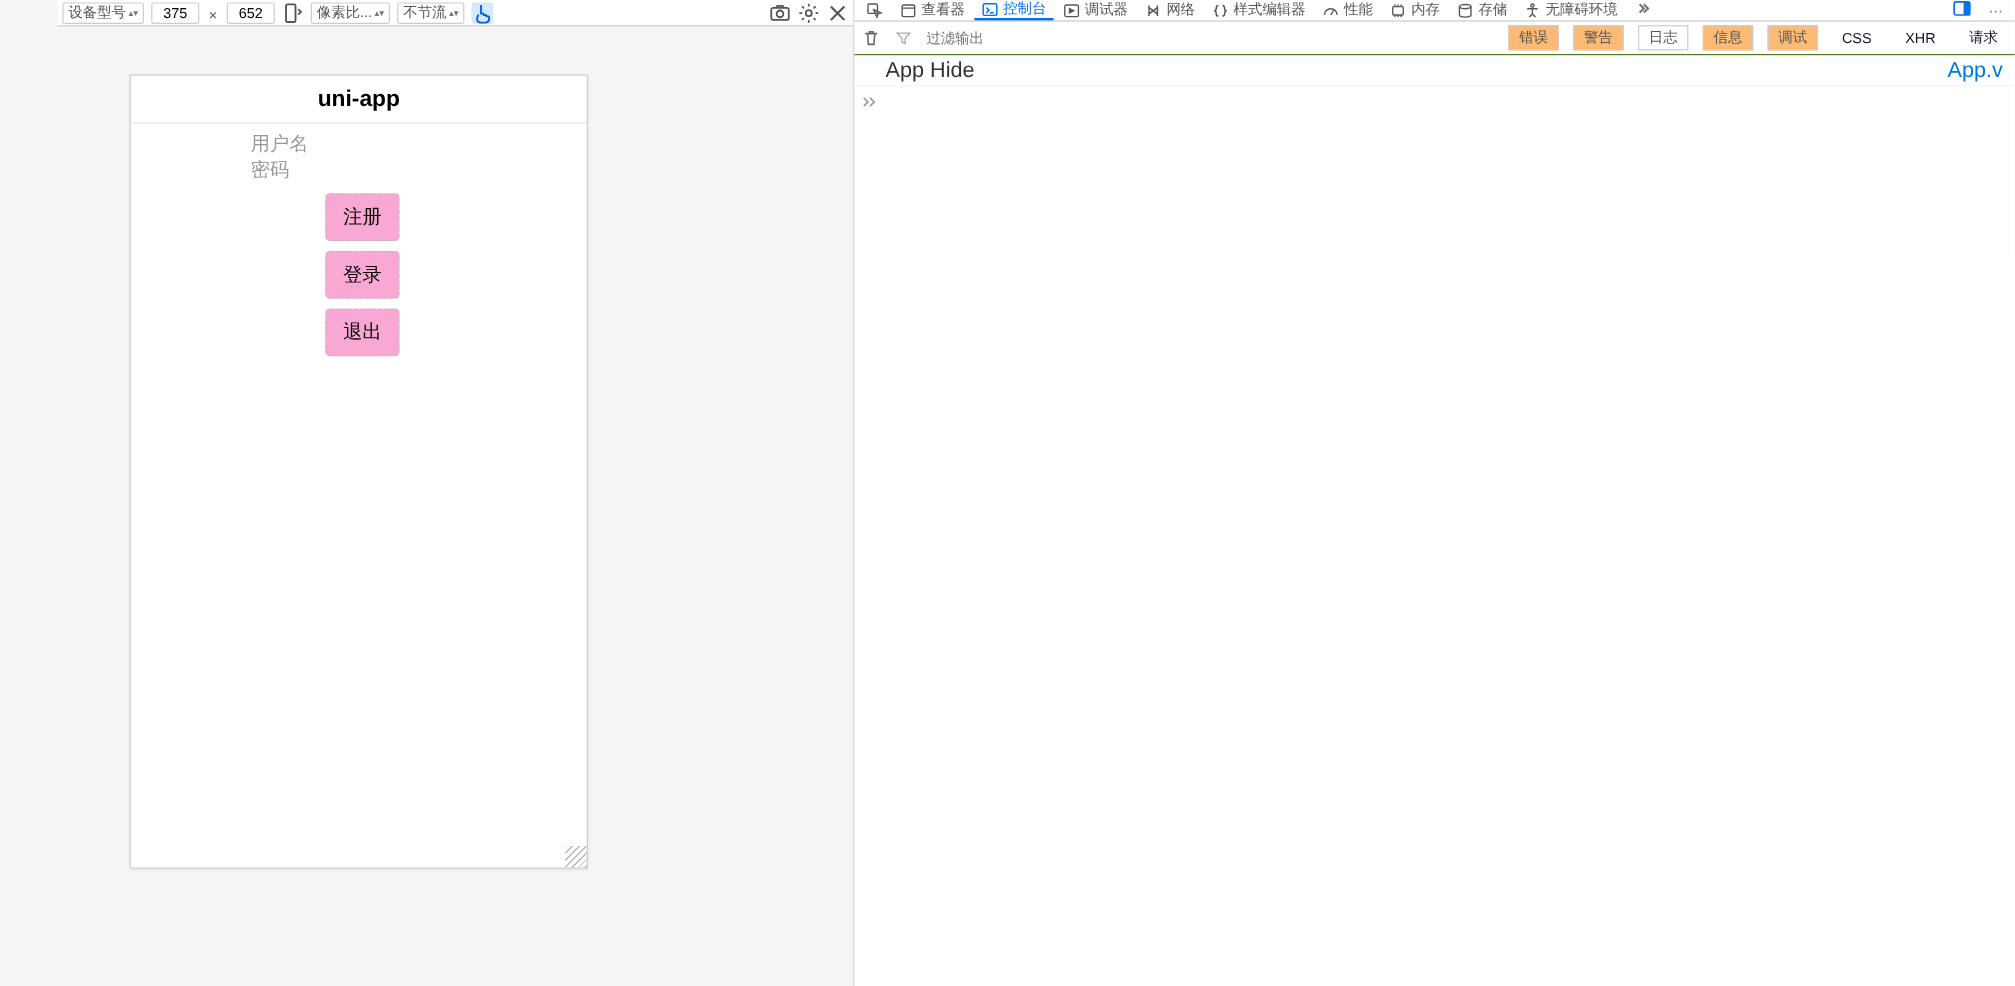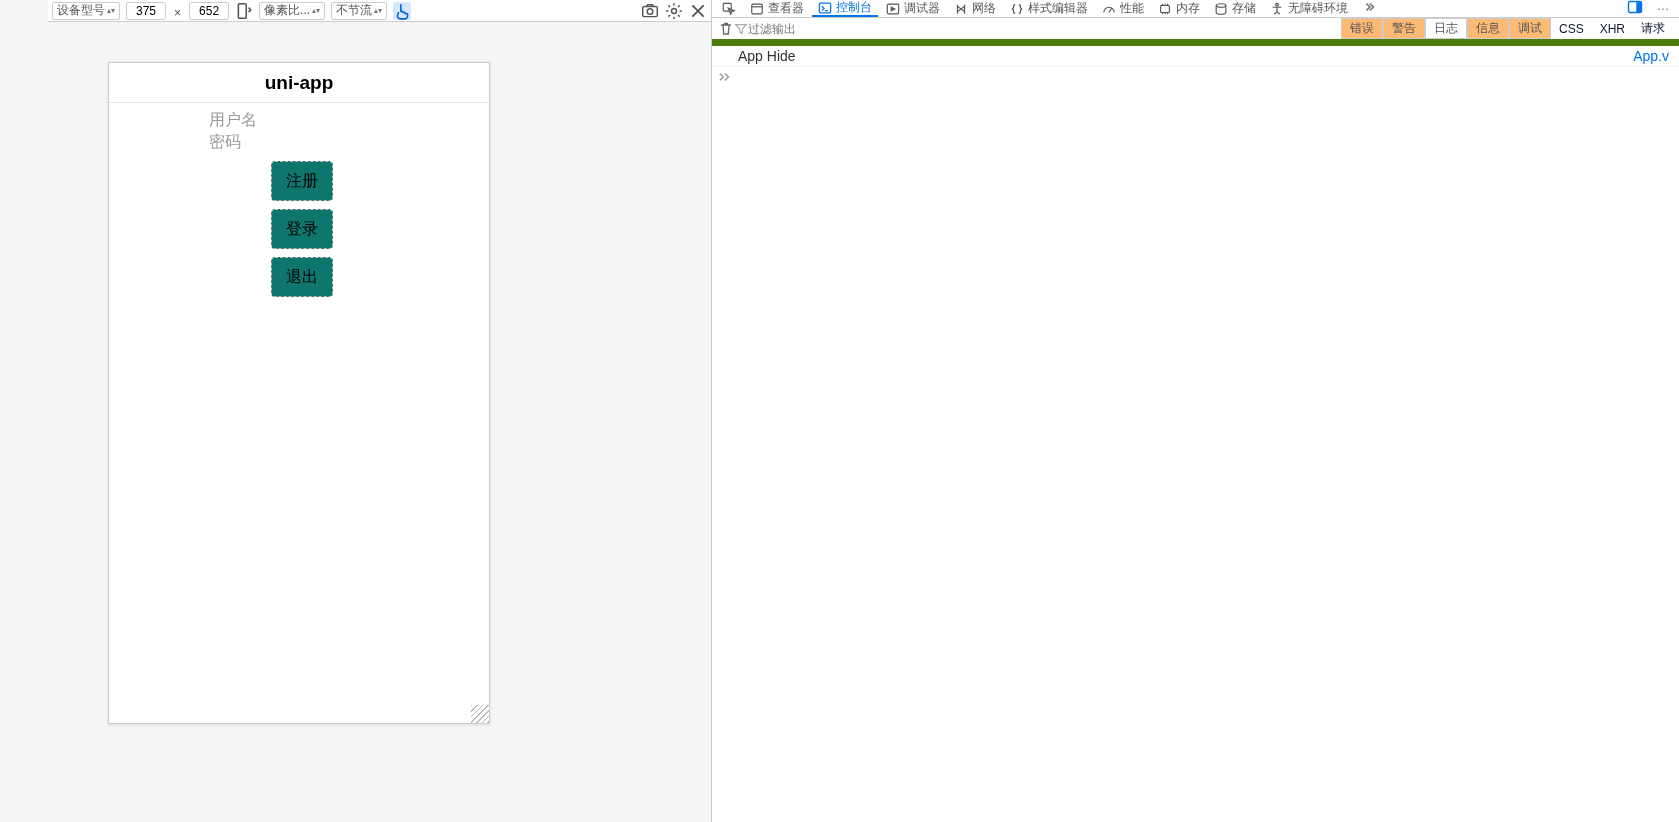--- a/index.html
+++ b/index.html
@@ -14,43 +14,43 @@
 .rdm-dim input { width: 40px; height: 18px; border: 1px solid #ccc; border-radius: 2px; text-align: center; font-size: 12px; }
 .rdm-icon { width: 18px; height: 18px; display: flex; align-items: center; justify-content: center; color: #555; }
 .rdm-icon.active { background: #d6e8ff; border-radius: 2px; color: #0060df; }
 .rdm-spacer { flex: 1; }
 
 .device-stage { flex: 1; display: flex; align-items: flex-start; justify-content: flex-start; padding: 40px 0 0 60px; }
 .device { width: 382px; height: 662px; background: #fff; border: 1px solid #ccc; box-shadow: 0 1px 3px rgba(0,0,0,0.1); position: relative; }
 .device-header { height: 40px; border-bottom: 1px solid #e5e5e5; display: flex; align-items: center; justify-content: center; font-weight: 700; font-size: 19px; }
 .device-body { padding: 6px 0 0 100px; font-size: 16px; }
 .placeholder-line { color: #999; margin: 1px 0; }
-.app-btn { display: block; width: 62px; height: 40px; margin: 8px 0 0 62px; background: #0f766e; border: 1px dashed #bbb; border-radius: 4px; font-size: 16px; font-weight: 500; }
+.app-btn { display: block; width: 62px; height: 40px; margin: 8px 0 0 62px; background: #f9a8d4; border: 1px dashed #bbb; border-radius: 4px; font-size: 16px; font-weight: 500; }
 .resize-grip { position: absolute; right: 0; bottom: 0; width: 18px; height: 18px; background: repeating-linear-gradient(135deg,#bbb 0,#bbb 1px,transparent 1px,transparent 4px); }
 
 
 .right { flex: 1; height: 100%; background: #fff; display: flex; flex-direction: column; }
 .dt-tabs { height: 18px; border-bottom: 1px solid #ccc; display: flex; align-items: center; padding: 0 4px; gap: 2px; font-size: 12px; color: #555; }
 .dt-tab { display: flex; align-items: center; gap: 4px; padding: 0 6px; height: 100%; }
 .dt-tab.active { color: #0074e8; border-bottom: 2px solid #0074e8; }
 .dt-tab svg { width: 14px; height: 14px; }
 .dt-tabs .spacer { flex: 1; }
 .dt-more { padding: 0 6px; color: #777; }
 .dt-dock { padding: 0 6px; color: #0074e8; }
 
-.dt-filterbar { height: 28px; border-bottom: 7px solid #4d7c0f; display: flex; align-items: center; padding: 0 6px; gap: 0; font-size: 12px; color: #888; }
+.dt-filterbar { height: 28px; border-bottom: 1px solid #4d7c0f; display: flex; align-items: center; padding: 0 6px; gap: 12px; font-size: 12px; color: #888; }
 .trash { width: 16px; height: 16px; }
 .filter-input { flex: 0 0 320px; border: none; outline: none; font-size: 12px; color: #555; }
 .filter-icon { width: 14px; height: 14px; color: #aaa; }
 .dt-filterbar .spacer { flex: 1; }
 .lvl { border: 1px solid #ccc; padding: 1px 8px; font-size: 12px; color: #555; }
 .lvl.on { background: #fdba74; }
 .lvl-plain { padding: 1px 8px; color: #0f172a; }
 
-.console { flex: 1; font-family: ui-monospace, Menlo, Consolas, monospace; font-size: 14px; }
+.console { flex: 1; font-family: ui-monospace, Menlo, Consolas, monospace; font-size: 18px; }
 .log-row { display: flex; padding: 2px 10px 2px 26px; border-bottom: 1px solid #f3f3f3; }
 .log-msg { flex: 1; color: #333; white-space: pre; }
 .log-src { color: #0074e8; }
 .prompt-row { padding: 2px 6px; color: #888; }
 .prompt-row svg { width: 14px; height: 10px; }
 </style>
 </head>
 <body>
 
 <div class="left">

